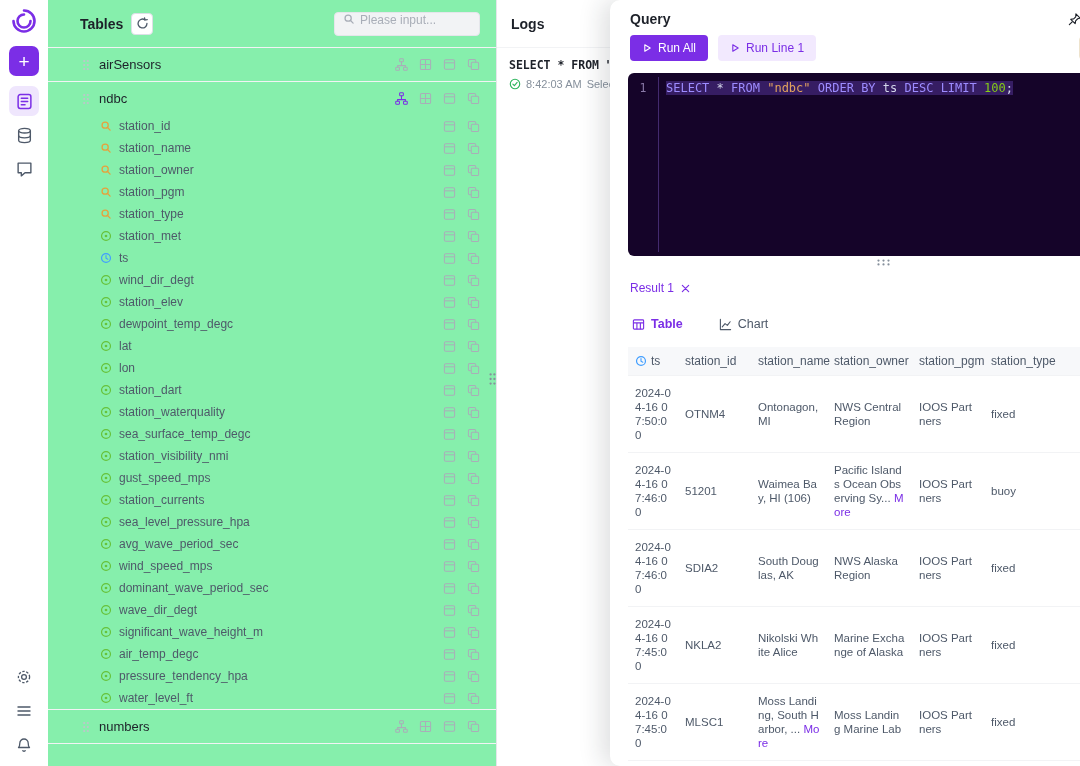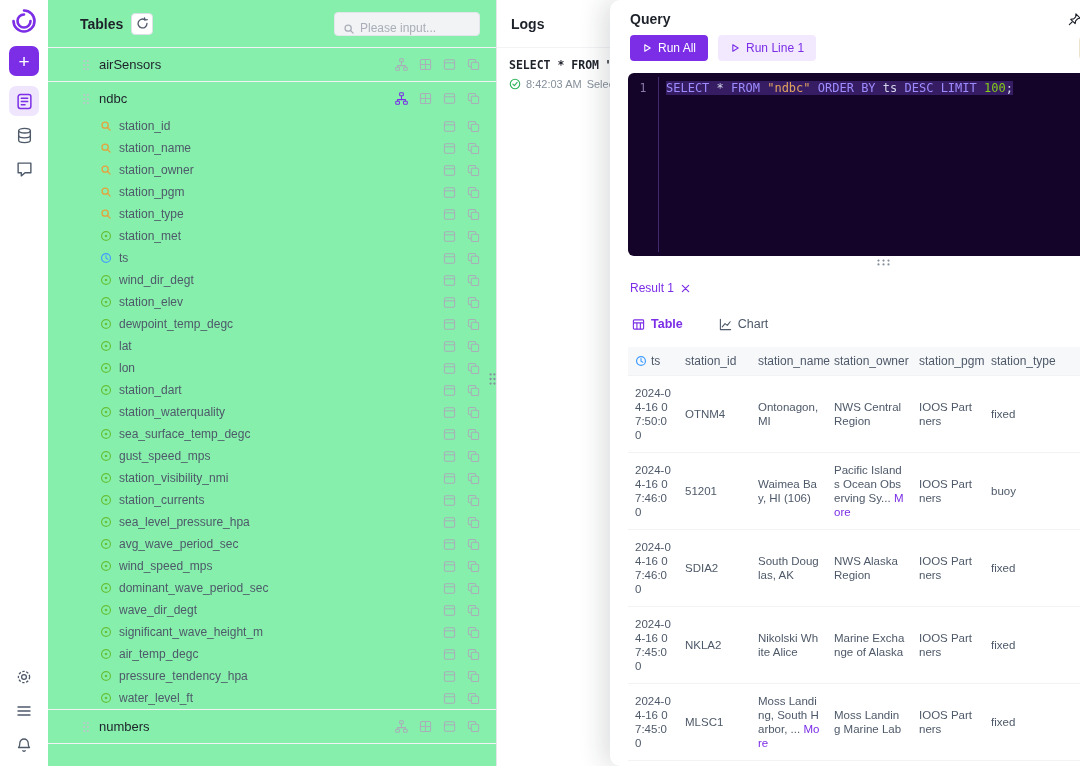--- a/index.html
+++ b/index.html
@@ -13,21 +13,21 @@
   .add-btn { width:30px; height:30px; border:none; border-radius:7px; background:#7b2ee6; color:#fff; font-size:19px; line-height:1; cursor:pointer; display:flex; align-items:center; justify-content:center; margin-bottom:10px; }
   .rail-item { width:30px; height:30px; border-radius:7px; display:flex; align-items:center; justify-content:center; color:#4e5969; margin-bottom:4px; cursor:pointer; }
   .rail-item.active { background:#efe6fd; color:#7b2ee6; }
   .rail-spacer { flex:1; }
 
   
   .tables-panel { flex:0 0 449px; border-right:1px solid #e5e6eb; display:flex; flex-direction:column; background:#86efac; }
   .tp-header { height:48px; flex:0 0 48px; display:flex; align-items:center; gap:8px; padding:0 16px 0 32px; border-bottom:1px solid #f2f3f5; }
   .tp-title { font-size:14px; font-weight:700; }
   .refresh-btn { width:22px; height:22px; border:1px solid #dcdfe6; background:#fff; border-radius:4px; display:flex; align-items:center; justify-content:center; color:#4e5969; cursor:pointer; }
-  .search-box { margin-left:auto; width:146px; height:24px; background:#f2f3f5; border:1px solid #e5e6eb; border-radius:4px; display:flex; align-items:flex-end; gap:5px; padding:0 8px; color:#a9aeb8; }
+  .search-box { margin-left:auto; width:146px; height:24px; background:#f2f3f5; border:1px solid #e5e6eb; border-radius:4px; display:flex; align-items:flex-start; gap:5px; padding:0 8px; color:#a9aeb8; }
   .search-box input { border:none; outline:none; background:transparent; font-size:12px; width:100%; color:#4e5969; font-family:inherit; }
   .search-box input::placeholder { color:#a9aeb8; }
   .tables-list { flex:1; overflow:hidden; }
   .table-group { border-bottom:1px solid #f2f3f5; }
   .tbl-row { height:33px; display:flex; align-items:center; gap:9px; padding:0 16px 0 34px; cursor:pointer; }
   .dragdots { color:#c0c4cc; display:flex; }
   .tbl-name { font-size:13px; color:#1d2129; }
   .actions { margin-left:auto; display:flex; align-items:center; gap:11px; }
   .act { color:#a9aeb8; display:flex; cursor:pointer; }
   .act-active { color:#7b2ee6; }
@@ -593,44 +593,44 @@
               </span>
             </span>
           </div>
           <div class="field-row">
             <span class="ficon">
               <svg width="12" height="12" viewBox="0 0 14 14">
                 <circle cx="7" cy="7" r="5.2" fill="none" stroke="#67c23a" stroke-width="1.4"></circle>
                 <circle cx="7" cy="7" r="1.6" fill="#67c23a"></circle>
               </svg>
             </span>
+            <span class="fname">station_visibility_nmi</span>
+            <span class="actions">
+              <span class="act">
+                <svg width="13" height="13" viewBox="0 0 14 14" fill="none" stroke="currentColor" stroke-width="1.1">
+                  <rect x="1.5" y="2" width="11" height="10" rx="1.5"></rect>
+                  <path d="M1.5 5.2h11"></path>
+                </svg>
+              </span>
+              <span class="act">
+                <svg width="13" height="13" viewBox="0 0 14 14" fill="none" stroke="currentColor" stroke-width="1.1">
+                  <rect x="4.6" y="4.6" width="7.9" height="7.9" rx="1.2"></rect>
+                  <path d="M9.4 4.6V2.9a1.4 1.4 0 0 0-1.4-1.4H2.9a1.4 1.4 0 0 0-1.4 1.4v5.1a1.4 1.4 0 0 0 1.4 1.4h1.7"></path>
+                </svg>
+              </span>
+            </span>
+          </div>
+          <div class="field-row">
+            <span class="ficon">
+              <svg width="12" height="12" viewBox="0 0 14 14">
+                <circle cx="7" cy="7" r="5.2" fill="none" stroke="#67c23a" stroke-width="1.4"></circle>
+                <circle cx="7" cy="7" r="1.6" fill="#67c23a"></circle>
+              </svg>
+            </span>
             <span class="fname">gust_speed_mps</span>
-            <span class="actions">
-              <span class="act">
-                <svg width="13" height="13" viewBox="0 0 14 14" fill="none" stroke="currentColor" stroke-width="1.1">
-                  <rect x="1.5" y="2" width="11" height="10" rx="1.5"></rect>
-                  <path d="M1.5 5.2h11"></path>
-                </svg>
-              </span>
-              <span class="act">
-                <svg width="13" height="13" viewBox="0 0 14 14" fill="none" stroke="currentColor" stroke-width="1.1">
-                  <rect x="4.6" y="4.6" width="7.9" height="7.9" rx="1.2"></rect>
-                  <path d="M9.4 4.6V2.9a1.4 1.4 0 0 0-1.4-1.4H2.9a1.4 1.4 0 0 0-1.4 1.4v5.1a1.4 1.4 0 0 0 1.4 1.4h1.7"></path>
-                </svg>
-              </span>
-            </span>
-          </div>
-          <div class="field-row">
-            <span class="ficon">
-              <svg width="12" height="12" viewBox="0 0 14 14">
-                <circle cx="7" cy="7" r="5.2" fill="none" stroke="#67c23a" stroke-width="1.4"></circle>
-                <circle cx="7" cy="7" r="1.6" fill="#67c23a"></circle>
-              </svg>
-            </span>
-            <span class="fname">station_visibility_nmi</span>
             <span class="actions">
               <span class="act">
                 <svg width="13" height="13" viewBox="0 0 14 14" fill="none" stroke="currentColor" stroke-width="1.1">
                   <rect x="1.5" y="2" width="11" height="10" rx="1.5"></rect>
                   <path d="M1.5 5.2h11"></path>
                 </svg>
               </span>
               <span class="act">
                 <svg width="13" height="13" viewBox="0 0 14 14" fill="none" stroke="currentColor" stroke-width="1.1">
                   <rect x="4.6" y="4.6" width="7.9" height="7.9" rx="1.2"></rect>

